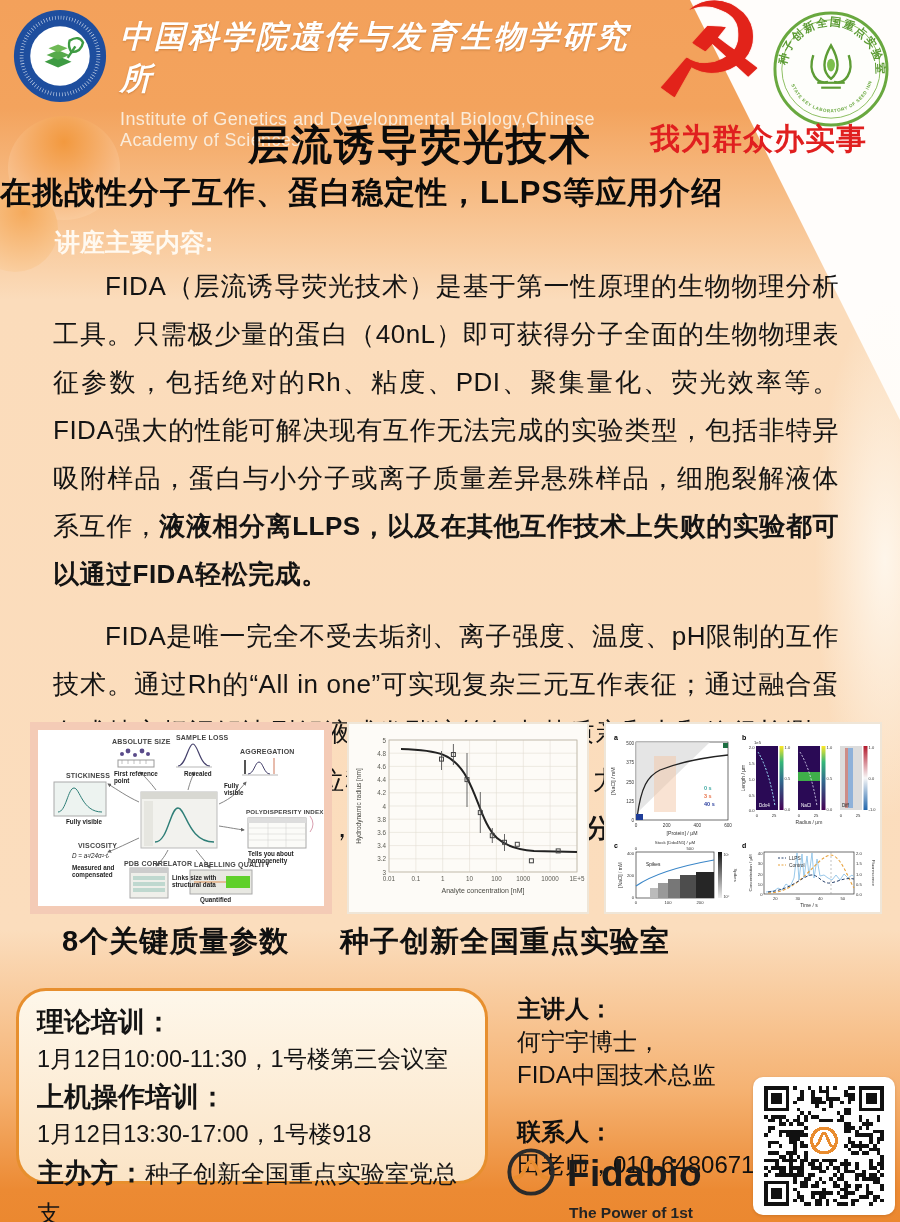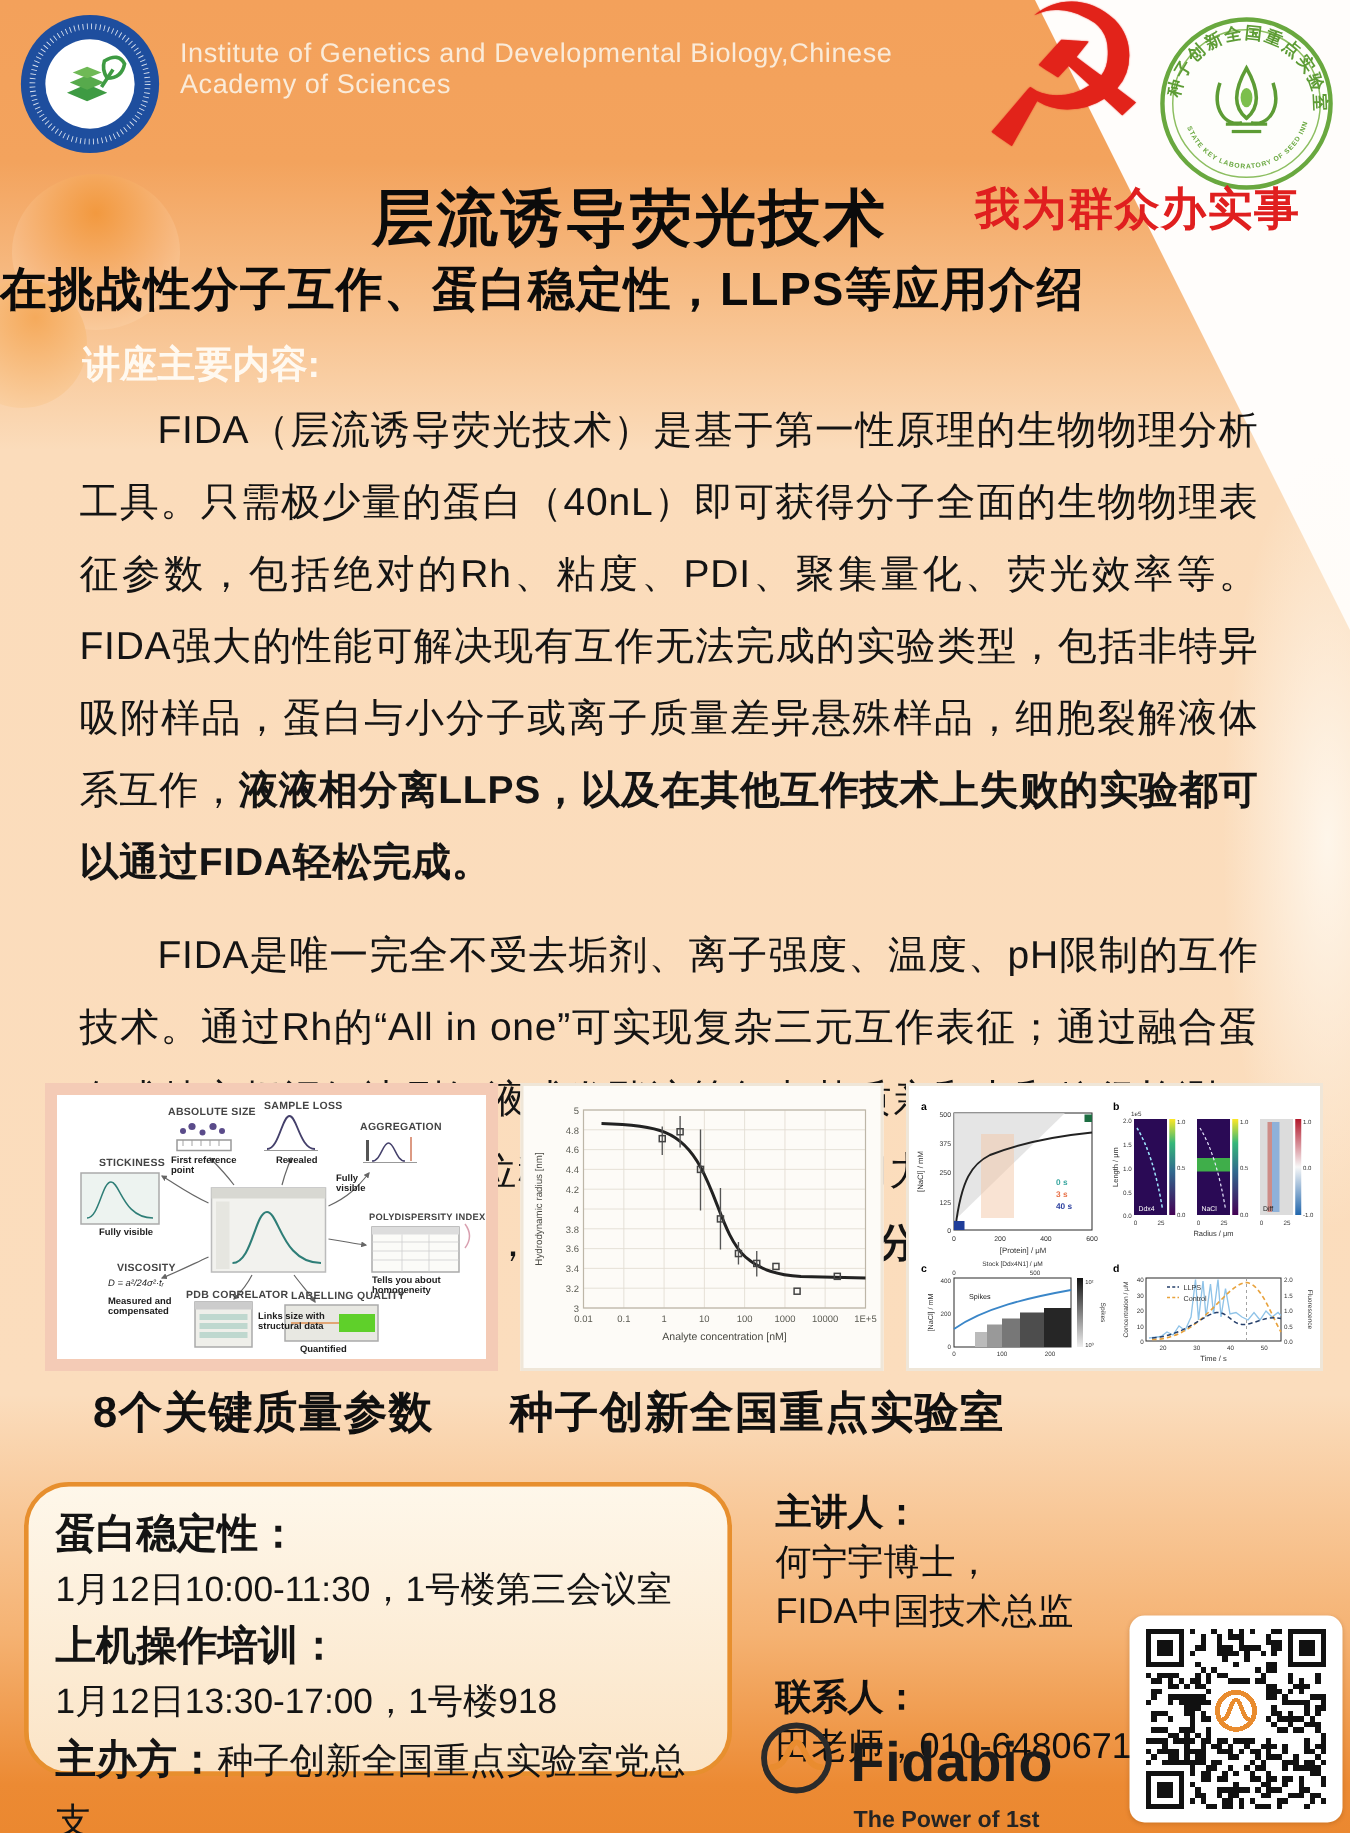--- a/index.html
+++ b/index.html
@@ -76,20 +76,21 @@
       <g>
         <path d="M34 56 l14 -6 14 6 -14 6 z" fill="#3E9B43"></path>
         <path d="M36 49 l12 -5 12 5 -12 5 z" fill="#57AA4C"></path>
         <path d="M38 42 l10 -4 10 4 -10 4 z" fill="#6FB956"></path>
         <path d="M60 34 q10 -6 14 2 q-2 10 -12 10 q-4 -6 -2 -12z" fill="#fff" stroke="#3E9B43" stroke-width="2.5"></path>
         <line x1="58" y1="52" x2="66" y2="40" stroke="#3E9B43" stroke-width="2.5"></line>
       </g>
     </svg>
   </div>
   <div class="inst-text">
+    <div class="inst-cn">中国科学院遗传与发育生物学研究所</div>
     <div class="inst-en">Institute of Genetics and Developmental Biology,Chinese Academy of Sciences</div>
   </div>
   <div class="party">☭</div>
   <div class="seal">
     <svg viewBox="0 0 120 120" width="118" height="118">
       <defs>
         <path id="sealTop" d="M 14,62 A 46,46 0 0 1 106,62"></path>
         <path id="sealBot" d="M 19,74 A 43,43 0 0 0 101,74"></path>
       </defs>
       <circle cx="60" cy="60" r="57" fill="#FEFEFB" stroke="#69A83F" stroke-width="3"></circle>
@@ -444,21 +445,21 @@
       </svg>
     </div>
   </div>
 
   <div class="captions">
     <span class="cap cap1">8个关键质量参数</span>
     <span class="cap cap2">种子创新全国重点实验室</span>
   </div>
 
   <div class="train-box">
-    <div class="tb-label">蛋白稳定性：</div>
+    <div class="tb-label">理论培训：</div>
     <div class="tb-line">1月12日10:00-11:30，1号楼第三会议室</div>
     <div class="tb-label">上机操作培训：</div>
     <div class="tb-line">1月12日13:30-17:00，1号楼918</div>
     <div class="tb-host"><b>主办方：</b><span>种子创新全国重点实验室党总支</span></div>
   </div>
 
   <div class="speaker">
     <div class="spk-label">主讲人：</div>
     <div>何宁宇博士，</div>
     <div>FIDA中国技术总监</div>

